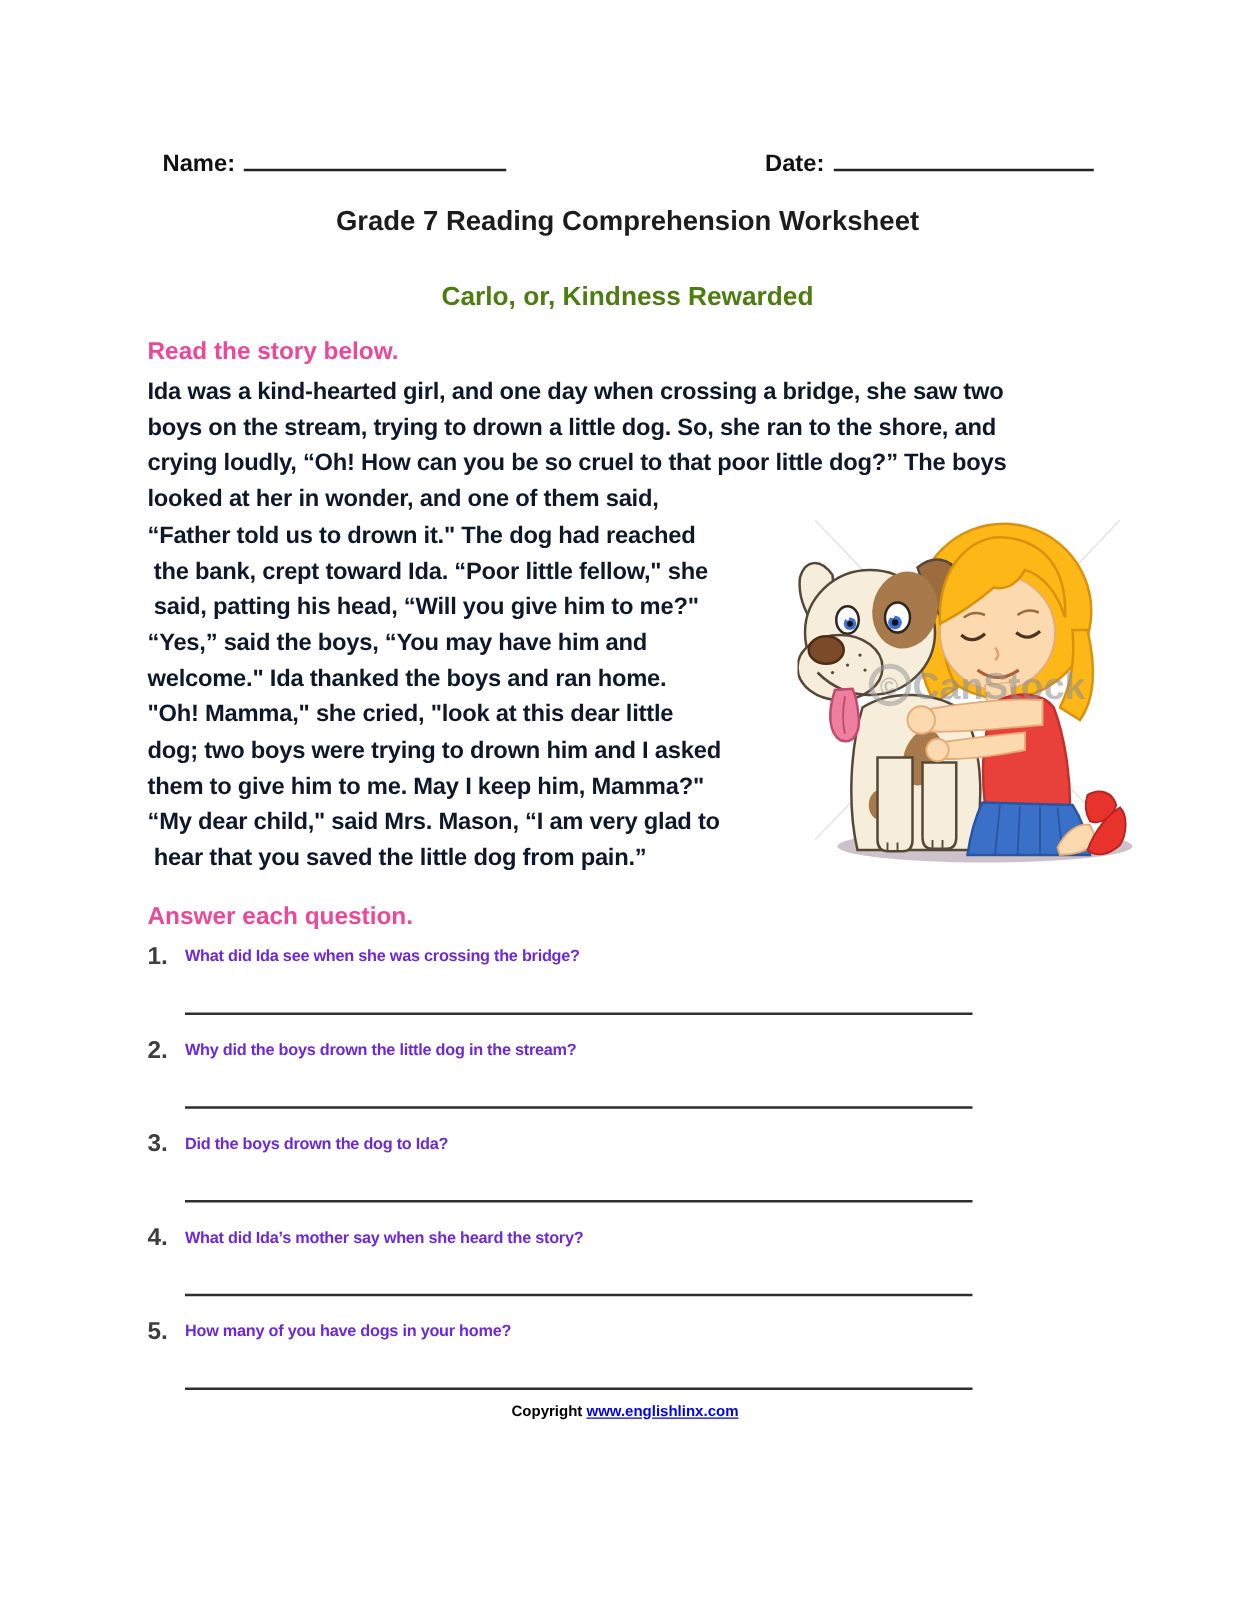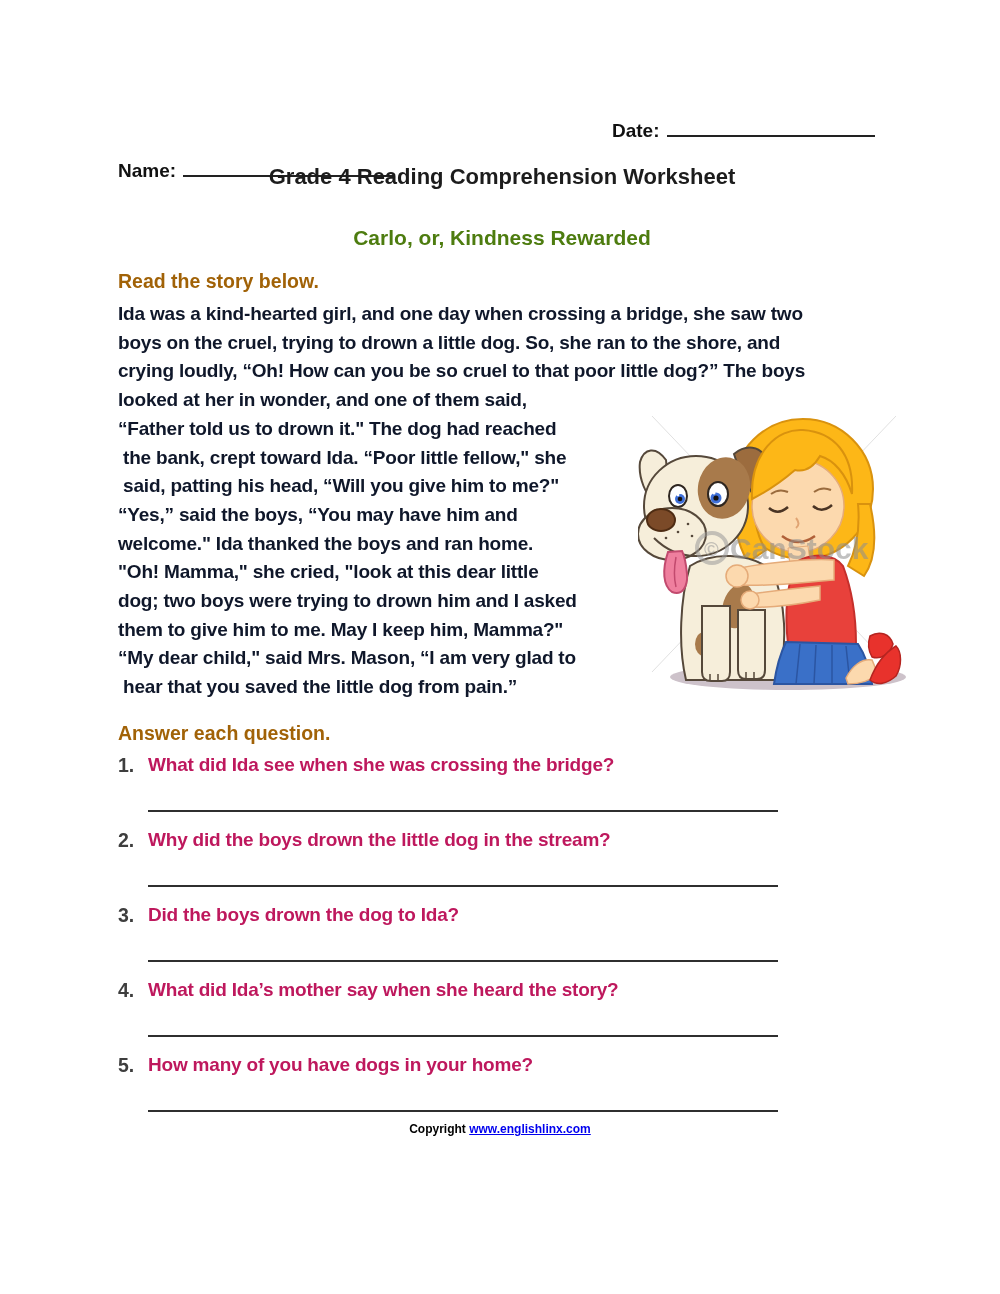--- a/index.html
+++ b/index.html
@@ -9,21 +9,21 @@
     height: 1294px;
     background: #ffffff;
     font-family: "Liberation Sans", sans-serif;
     overflow: hidden;
   }
   .content { position: absolute; left: 118px; top: 0; width: 768px; }
 
   
   .fields-row { position: absolute; top: 118px; left: 0; width: 768px; height: 26px; }
   .field-label { font-size: 19px; font-weight: bold; color: #111111; }
-  .name-group { position: absolute; left: 0; top: 0; margin-top: 40px; }
+  .name-group { position: absolute; left: 12px; top: 0; }
   .date-group { position: absolute; left: 494px; top: 0; }
   .blank-line {
     display: inline-block;
     border-bottom: 2px solid #222222;
     height: 17px;
     vertical-align: baseline;
     margin-left: 7px;
   }
   .name-blank { width: 210px; }
   .date-blank { width: 208px; }
@@ -31,21 +31,21 @@
   .doc-title {
     position: absolute; top: 164px; left: 0; width: 768px;
     text-align: center; font-size: 22px; font-weight: bold; color: #1c1c1c;
   }
   .doc-subtitle {
     position: absolute; top: 226px; left: 0; width: 768px;
     text-align: center; font-size: 21px; font-weight: bold; color: #4d7c0f;
   }
 
   .section-heading {
-    font-size: 19.5px; font-weight: bold; color: #a16207;
+    font-size: 19.5px; font-weight: bold; color: #ec4899;
   }
   .story-heading { position: absolute; top: 270px; left: 0; }
 
   .story-block { position: absolute; top: 300px; left: 0; width: 768px; }
   .story-line {
     font-size: 19px; font-weight: bold; color: #0f172a;
     line-height: 28.7px; white-space: pre; letter-spacing: -0.2px;
   }
 
   .illustration {
@@ -54,21 +54,21 @@
   }
 
   .questions-block { position: absolute; top: 722px; left: 0; width: 768px; }
   .questions-heading { display: block; margin-bottom: 9px; line-height: 22px; }
   .question { }
   .q-row { display: flex; line-height: 24px; }
   .q-number {
     width: 30px; flex: 0 0 30px;
     font-size: 19.5px; font-weight: bold; color: #3e3e3e;
   }
-  .q-text { font-size: 19px; font-weight: bold; color: #be185d; letter-spacing: -0.2px; }
+  .q-text { font-size: 13px; font-weight: bold; color: #6d28d9; letter-spacing: -0.2px; }
   .answer-line {
     width: 630px; height: 0;
     margin: 33px 0 16px 30px;
     border-bottom: 2.5px solid #2f2f2f;
   }
 
   .footer {
     position: absolute; top: 1122px; left: 0; width: 1000px;
     text-align: center; font-size: 12px; font-weight: bold; color: #000000;
   }
@@ -84,28 +84,28 @@
 
     <div class="fields-row">
       <div class="name-group">
         <span class="field-label">Name:</span><span class="blank-line name-blank"></span>
       </div>
       <div class="date-group">
         <span class="field-label">Date:</span><span class="blank-line date-blank"></span>
       </div>
     </div>
 
-    <div class="doc-title">Grade 4 Reading Comprehension Worksheet</div>
+    <div class="doc-title">Grade 7 Reading Comprehension Worksheet</div>
     <div class="doc-subtitle">Carlo, or, Kindness Rewarded</div>
 
     <div class="section-heading story-heading">Read the story below.</div>
 
     <div class="story-block">
       <div class="story-line">Ida was a kind-hearted girl, and one day when crossing a bridge, she saw two</div>
-      <div class="story-line">boys on the cruel, trying to drown a little dog. So, she ran to the shore, and</div>
+      <div class="story-line">boys on the stream, trying to drown a little dog. So, she ran to the shore, and</div>
       <div class="story-line">crying loudly, “Oh! How can you be so cruel to that poor little dog?” The boys</div>
       <div class="story-line">looked at her in wonder, and one of them said,</div>
       <div class="story-line">“Father told us to drown it." The dog had reached</div>
       <div class="story-line"> the bank, crept toward Ida. “Poor little fellow," she</div>
       <div class="story-line"> said, patting his head, “Will you give him to me?"</div>
       <div class="story-line">“Yes,” said the boys, “You may have him and</div>
       <div class="story-line">welcome." Ida thanked the boys and ran home.</div>
       <div class="story-line">"Oh! Mamma," she cried, "look at this dear little</div>
       <div class="story-line">dog; two boys were trying to drown him and I asked</div>
       <div class="story-line">them to give him to me. May I keep him, Mamma?"</div>

